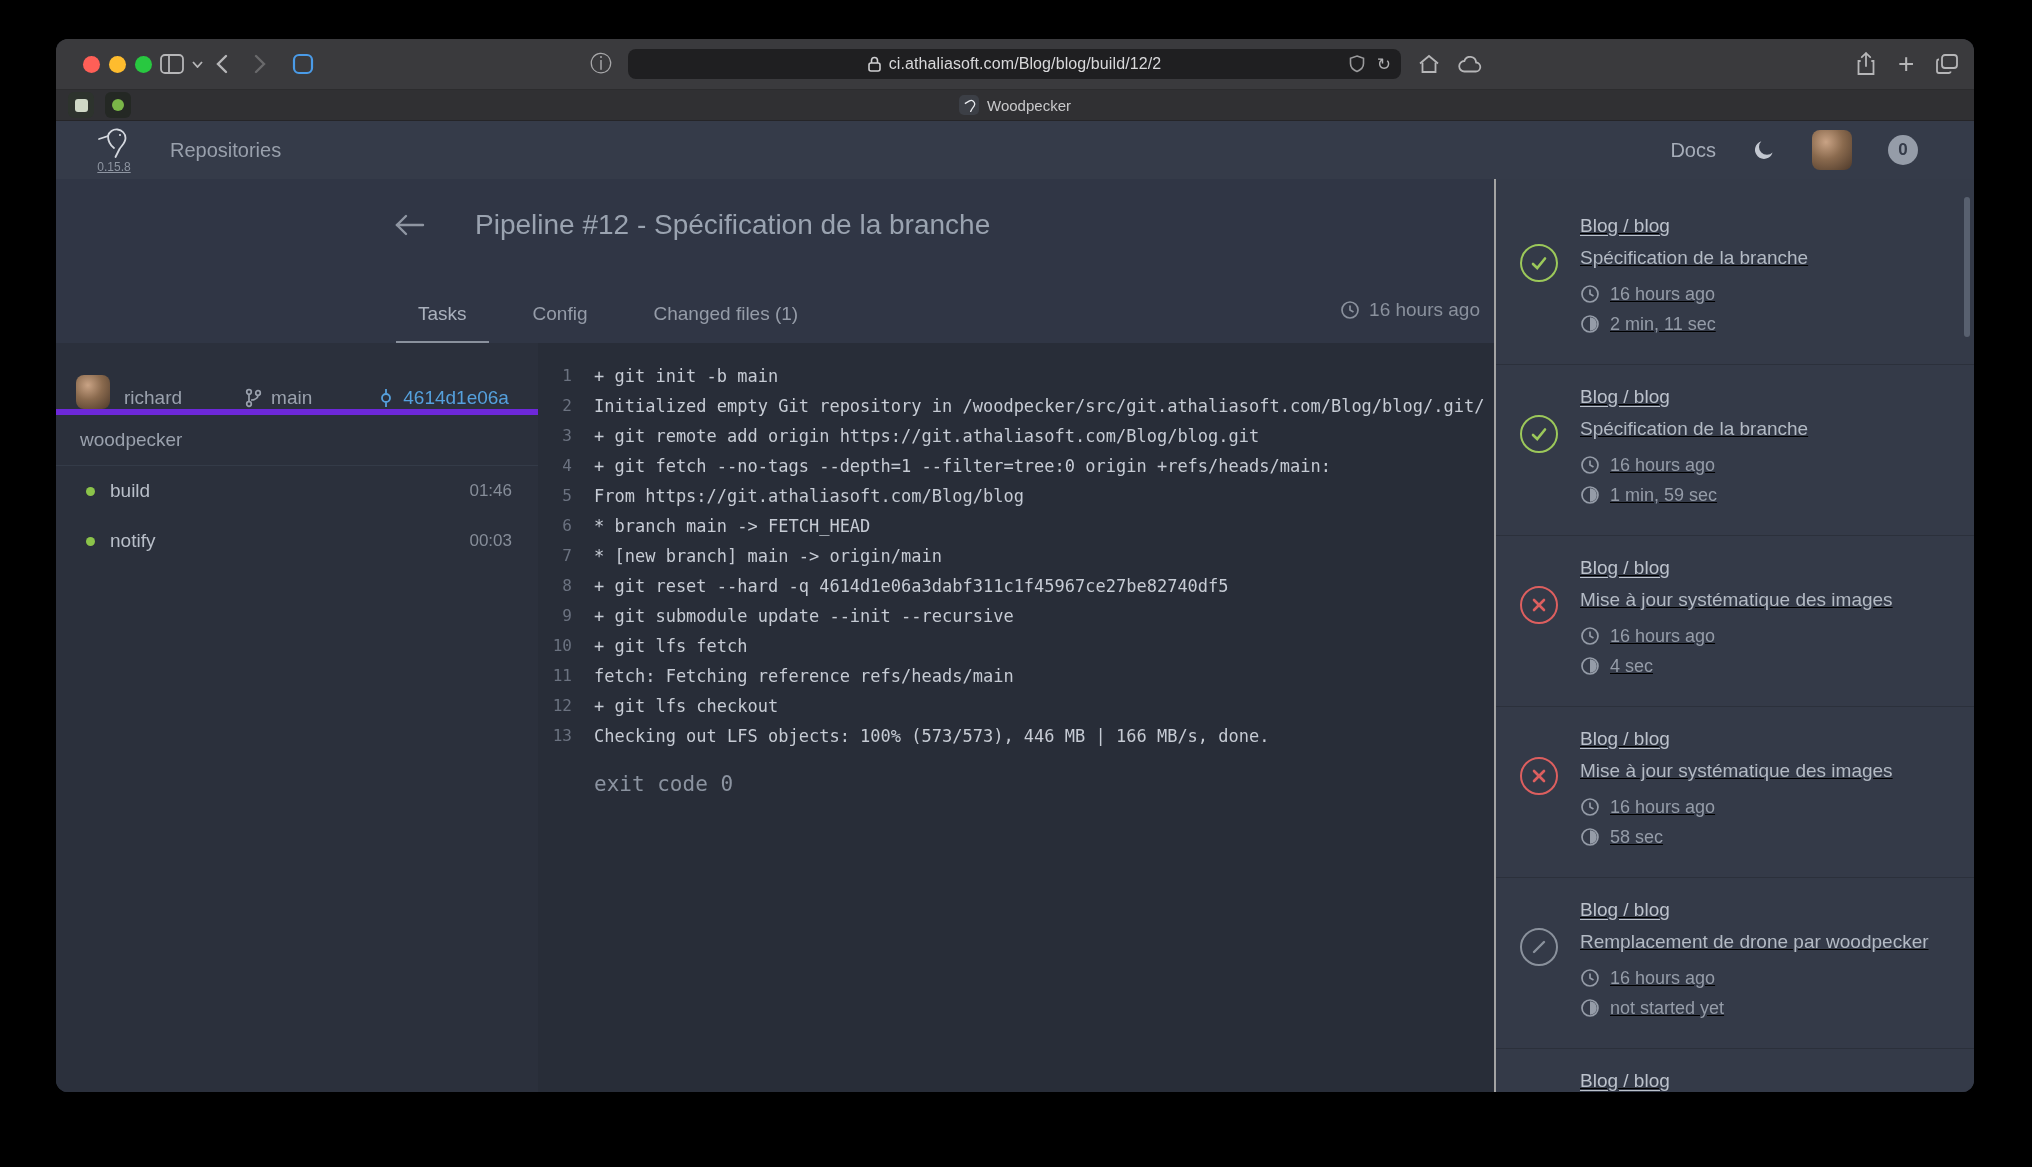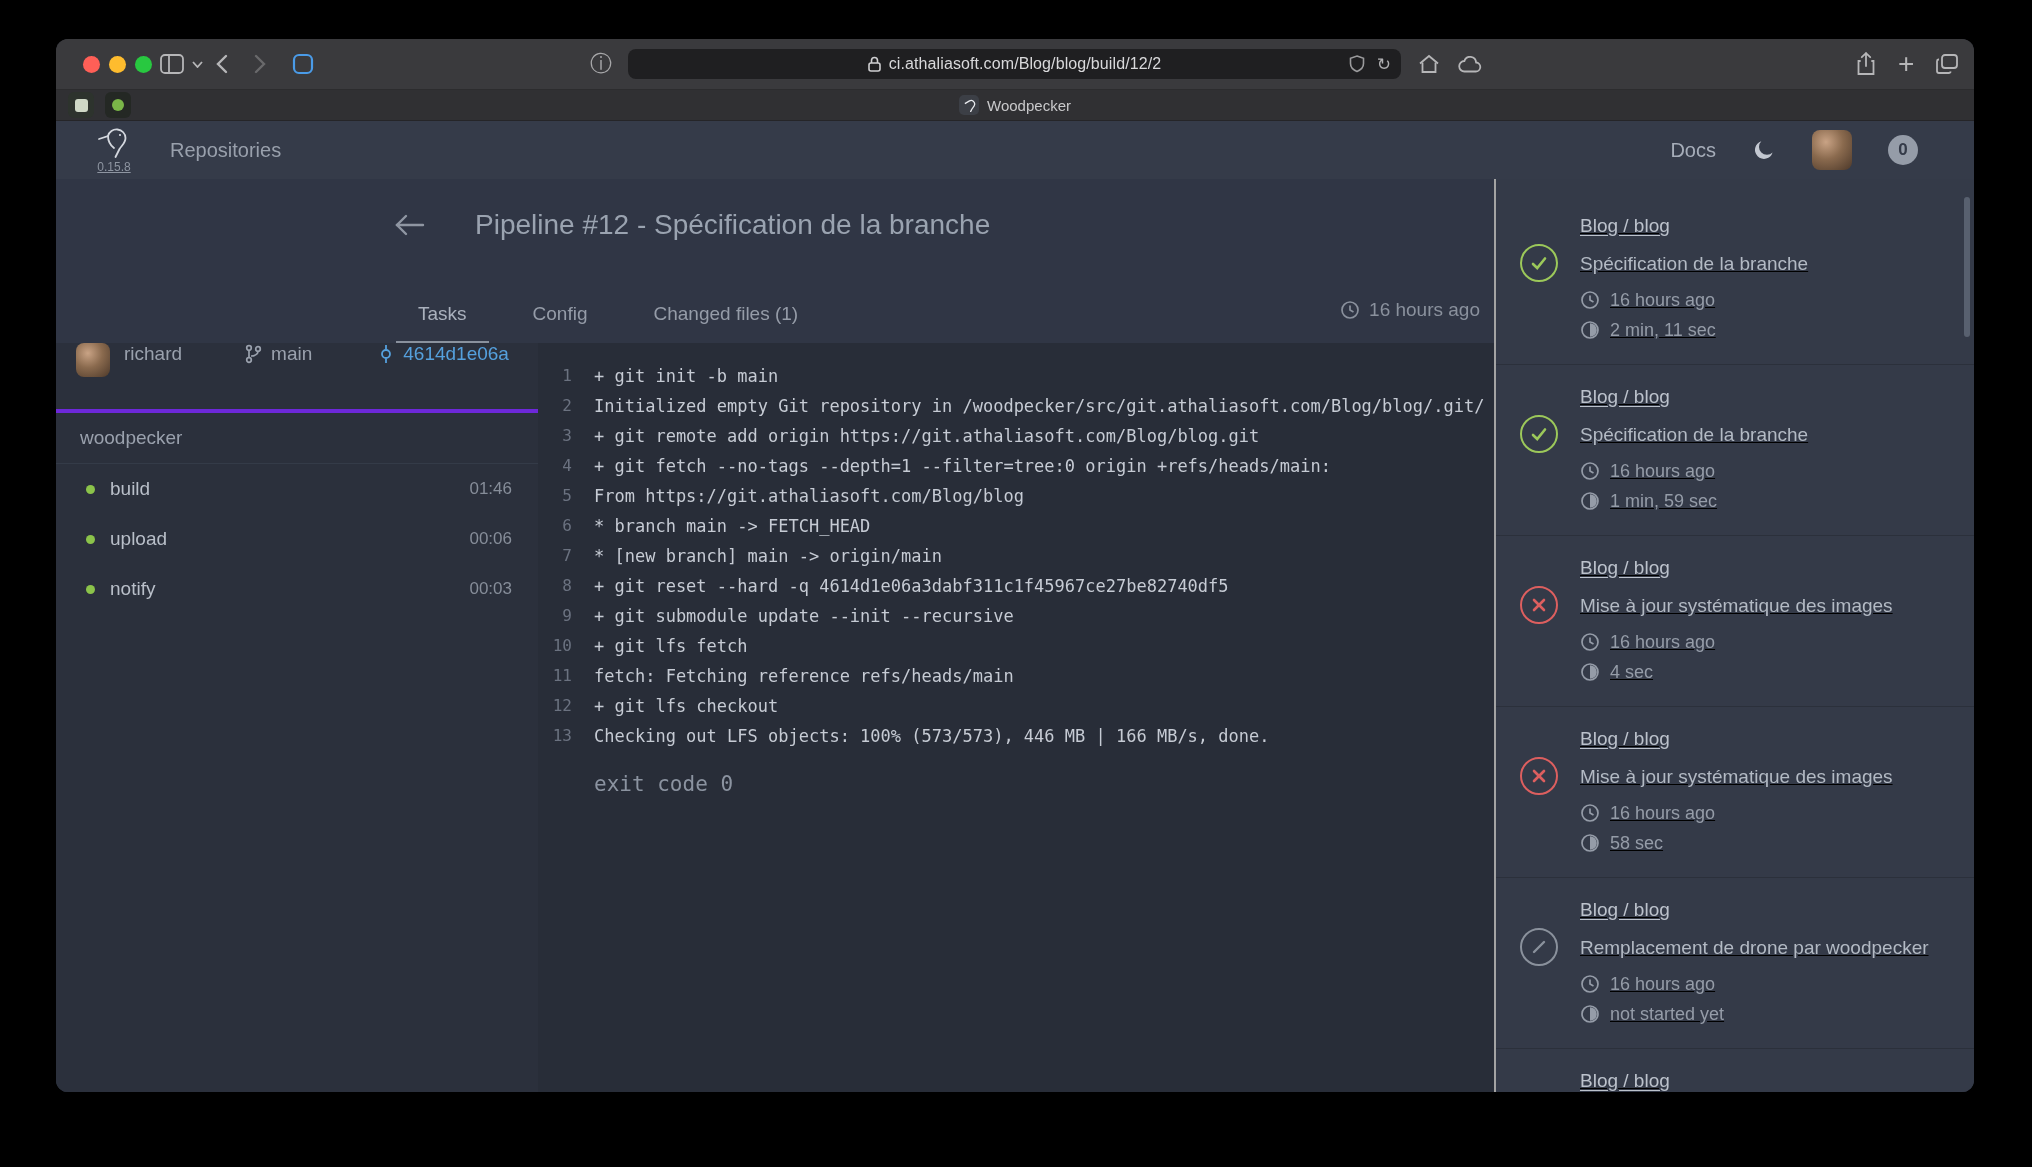--- a/index.html
+++ b/index.html
@@ -55,21 +55,21 @@
   .hdr{height:164px;background:#303645;position:relative;flex:none;}
   .title-row{position:absolute;left:338px;top:30px;display:flex;align-items:center;gap:20px;color:#969eab;}
   .p-title{font-size:28px;color:#9aa3b0;font-weight:400;margin-left:29px;}
   .tabs{position:absolute;left:340px;bottom:0;display:flex;gap:22px;}
   .tab{padding:0 22px 16px;font-size:19px;color:#959ca8;}
   .tab.tab-active{color:#aab1bd;border-bottom:2px solid #8a919d;}
   .time-ago{position:absolute;right:14px;bottom:22px;display:flex;align-items:center;gap:9px;color:#8a919d;font-size:19px;}
   
   .body{flex:1;display:flex;min-height:0;}
   .tasks-panel{width:482px;flex:none;display:flex;flex-direction:column;background:#2b303c;}
-  .meta-row{height:66px;flex:none;display:flex;align-items:flex-start;padding:0 20px;border-bottom:4px solid #6d28d9;}
+  .meta-row{height:66px;flex:none;display:flex;align-items:flex-end;padding:0 20px;border-bottom:6px solid #6d28d9;}
   .avatar-sm{width:34px;height:34px;border-radius:8px;flex:none;background:radial-gradient(circle at 35% 30%, #c9a385 0%, #8a6a4e 45%, #4d392a 100%);}
   .meta-name{font-size:19px;color:#9aa1ad;margin-left:14px;}
   .meta-branch{display:flex;align-items:center;gap:9px;margin-left:62px;color:#9aa1ad;font-size:19px;}
   .meta-commit{display:flex;align-items:center;gap:9px;margin-left:66px;color:#55a0dd;font-size:19px;}
   .group-row{height:50px;flex:none;display:flex;align-items:center;padding:0 24px;font-size:19px;color:#9aa1ad;border-bottom:1px solid #343b48;}
   .task-row{height:50px;flex:none;display:flex;align-items:center;padding:0 26px 0 30px;}
   .task-row.task-active{background:#363c4b;}
   .dot{width:9px;height:9px;border-radius:50%;background:var(--c-task_dot,#8bc34a);margin-right:15px;flex:none;}
   .task-name{font-size:19px;color:#b9bfc9;}
   .task-duration{margin-left:auto;font-size:17px;color:#868d99;}
@@ -88,21 +88,21 @@
   .glyph{display:none;}
   .status-success .status-col{color:var(--c-success,#9cc85a);}
   .status-success .glyph-success{display:block;}
   .status-failure .status-col{color:var(--c-failure,#dd5f5f);}
   .status-failure .glyph-failure{display:block;}
   .status-skipped .status-col{color:var(--c-skipped,#8a919c);}
   .status-skipped .glyph-skipped{display:block;}
   .status-none .status-col{visibility:hidden;}
   .build-info{flex:1;min-width:0;padding-left:14px;}
   .build-repo{font-size:19px;line-height:24px;color:#bcc2cc;text-decoration:underline;text-underline-offset:3px;}
-  .build-message{font-size:19px;line-height:24px;color:#b3bac4;margin-top:14px;white-space:nowrap;overflow:hidden;}
+  .build-message{font-size:19px;line-height:24px;color:#b3bac4;margin-top:8px;white-space:nowrap;overflow:hidden;}
   .build-meta{display:flex;align-items:center;gap:10px;margin-top:12px;color:#959ca8;font-size:18px;line-height:24px;}
   .build-meta + .build-meta{margin-top:6px;}
   .build-meta svg{flex:none;}
   .scroll-thumb{position:absolute;right:4px;top:18px;width:6px;height:140px;border-radius:3px;background:#58606f;}
   svg{display:block;}
 </style>
 </head>
 <body>
 
 <div class="window">
@@ -284,25 +284,20 @@
             <div class="group-row">woodpecker</div>
             <div class="task-list">
 
 
                 <div class="task-row">
                   <span class="dot"></span>
                   <span class="task-name">build</span>
                   <span class="task-duration">01:46</span>
                 </div>
 
-                <div class="task-row">
-                  <span class="dot"></span>
-                  <span class="task-name">upload</span>
-                  <span class="task-duration">00:06</span>
-                </div>
 
                 <div class="task-row">
                   <span class="dot"></span>
                   <span class="task-name">notify</span>
                   <span class="task-duration">00:03</span>
                 </div>
               </div>
           </div>
 
           <div class="log-panel">

